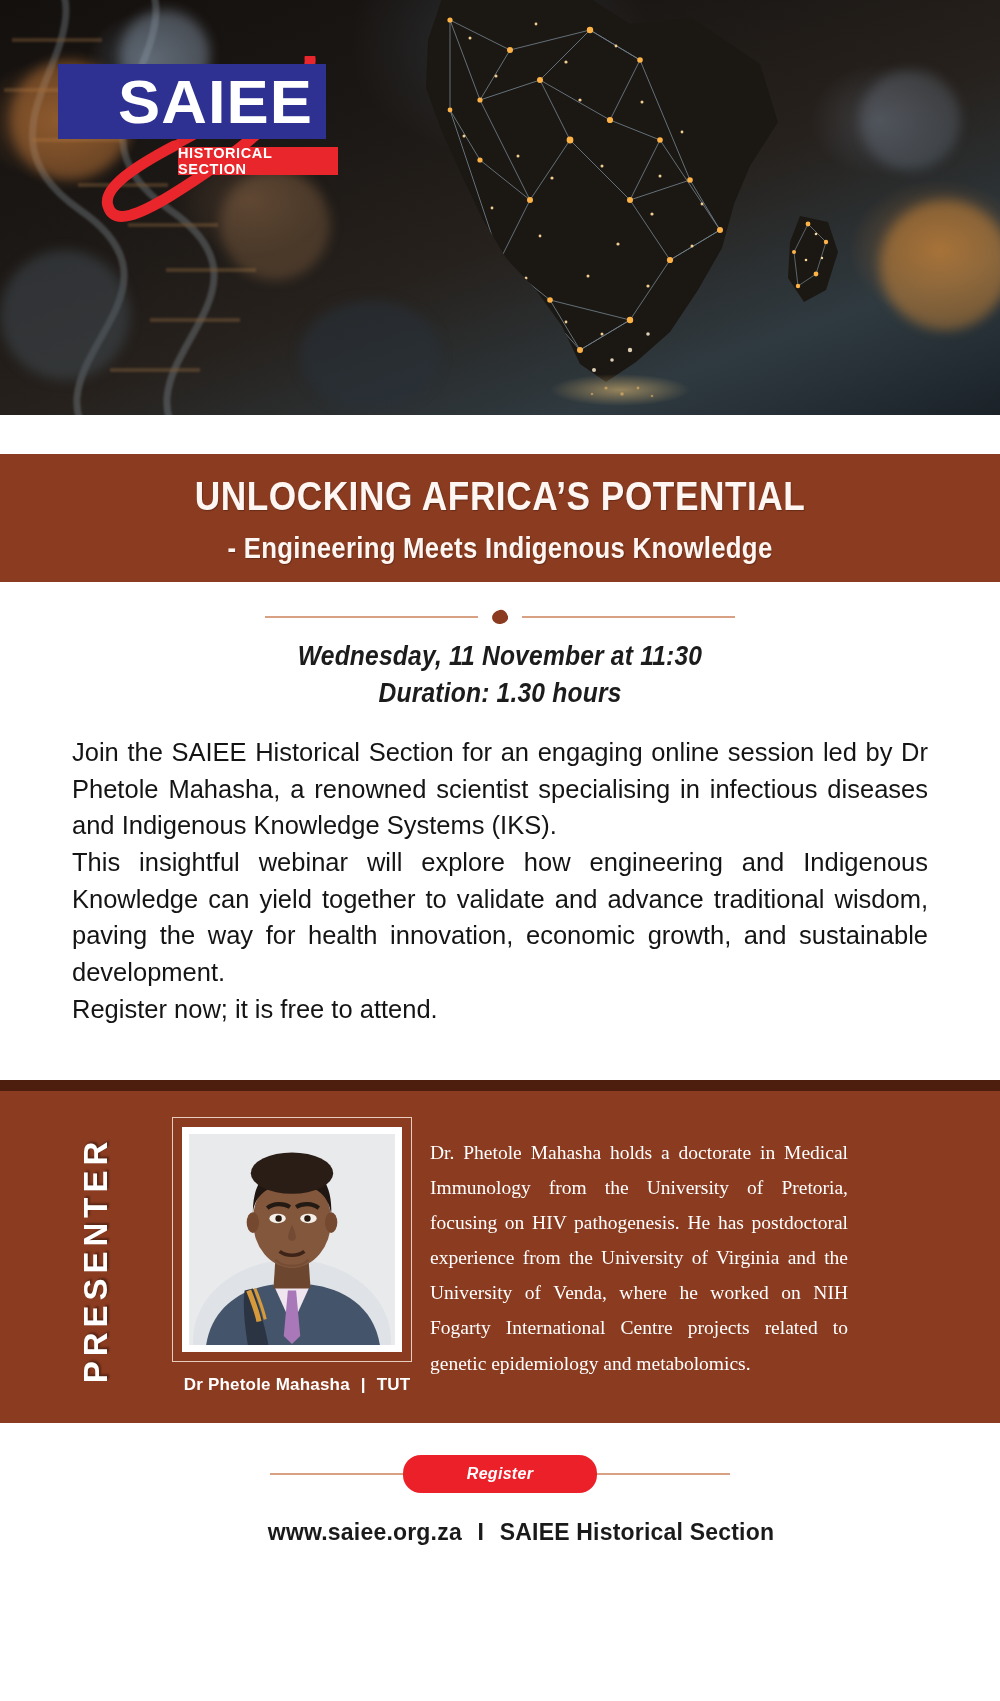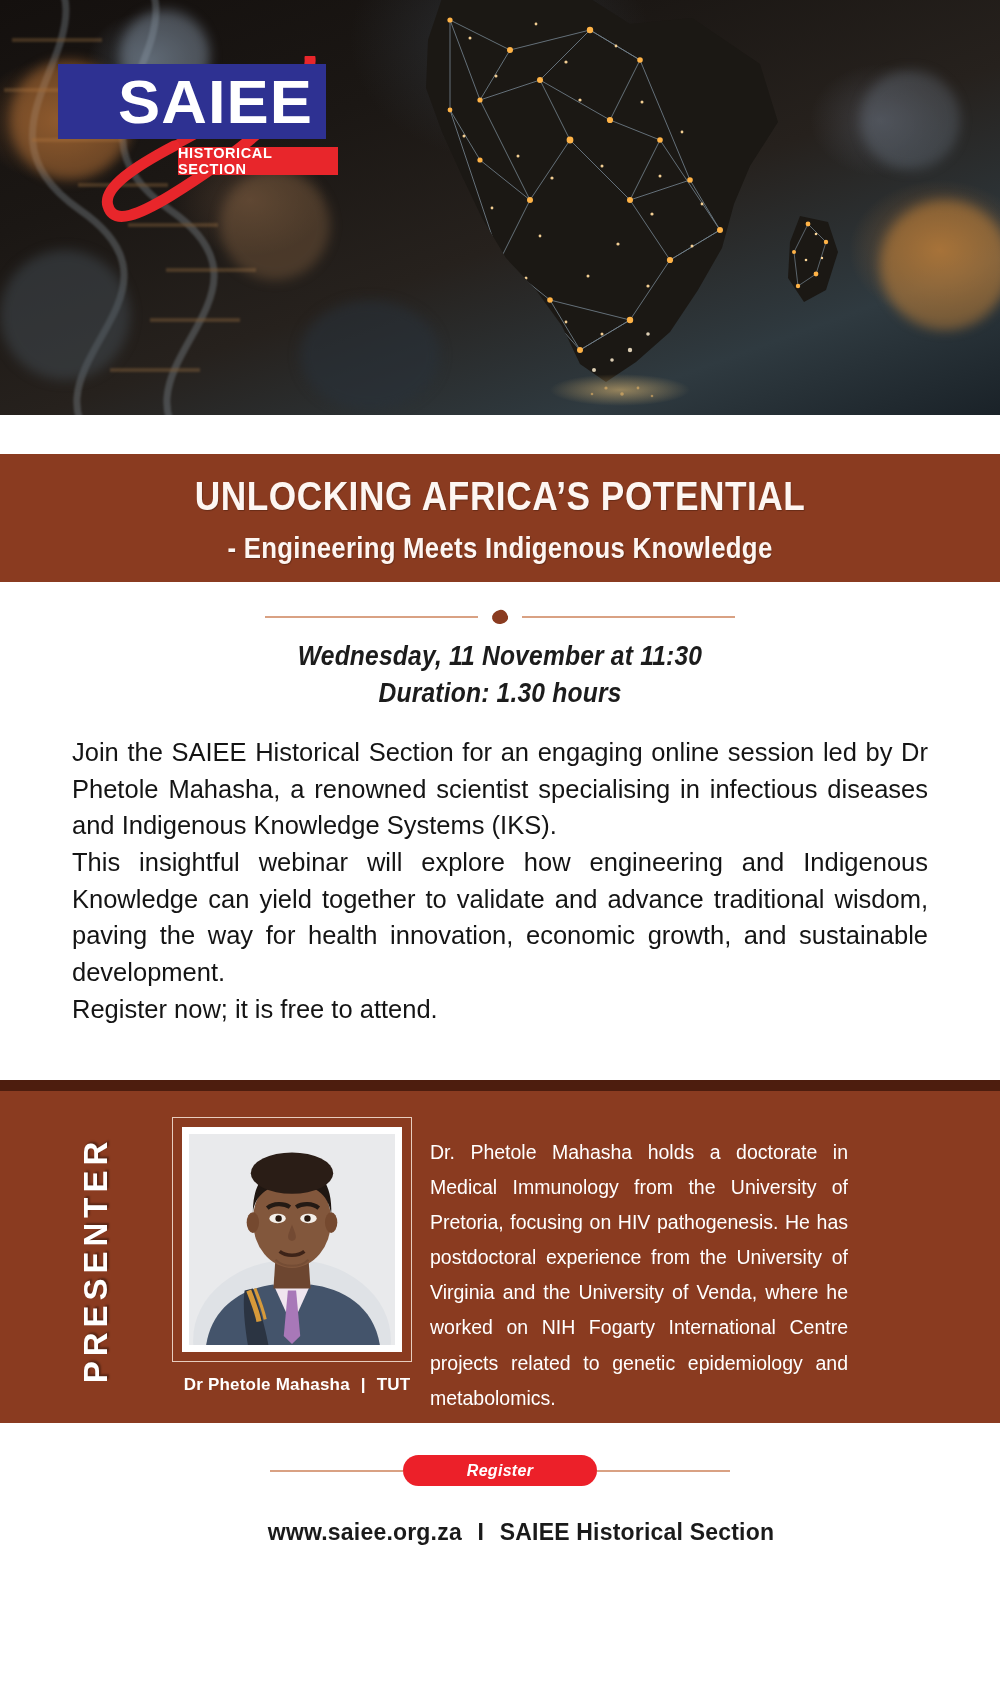--- a/index.html
+++ b/index.html
@@ -125,32 +125,32 @@
   .portrait{ position:absolute; inset:0; }
   .pr-caption{
     position:absolute; left:172px; top:1375px; width:250px; text-align:center;
     color:#fff; font-weight:bold; font-size:17px; letter-spacing:.2px;
     font-family:"Liberation Sans Narrow","Liberation Sans", sans-serif;
   }
   .pr-caption .sep{ padding:0 6px; }
   .pr-bio{
     position:absolute; left:430px; top:1135px; width:418px;
     color:#fff; font-size:19.5px; line-height:1.80; text-align:justify;
-    font-family:Liberation Sans, sans-serif;
+    font-family:Liberation Serif, serif;
   }
 
   
   .footer{ position:absolute; left:0; top:1423px; width:1000px; height:278px; background:#fff; }
   .reg-row{
     position:absolute; left:0; top:32px; width:1000px;
     display:flex; align-items:center; justify-content:center; gap:0;
   }
   .reg-row .rl{ width:133px; height:2px; background:#d9a183; }
   .reg-btn{
-    width:194px; height:31px; background:#ec2029; border-radius:18px;
+    width:194px; height:38px; background:#ec2029; border-radius:18px;
     color:#ffffff; font-weight:bold; font-size:16px; font-style:italic;
     display:flex; align-items:center; justify-content:center;
     letter-spacing:.3px; cursor:pointer; border:none;
     font-family:"Liberation Sans Narrow","Liberation Sans", sans-serif;
   }
   .footer-text{
     position:absolute; left:0; top:96px; width:1000px; text-align:center;
     color:#1a1a1a; font-weight:bold; font-size:23px; letter-spacing:.2px;
     font-family:"Liberation Sans Narrow","Liberation Sans", sans-serif;
     margin-left:21px;

